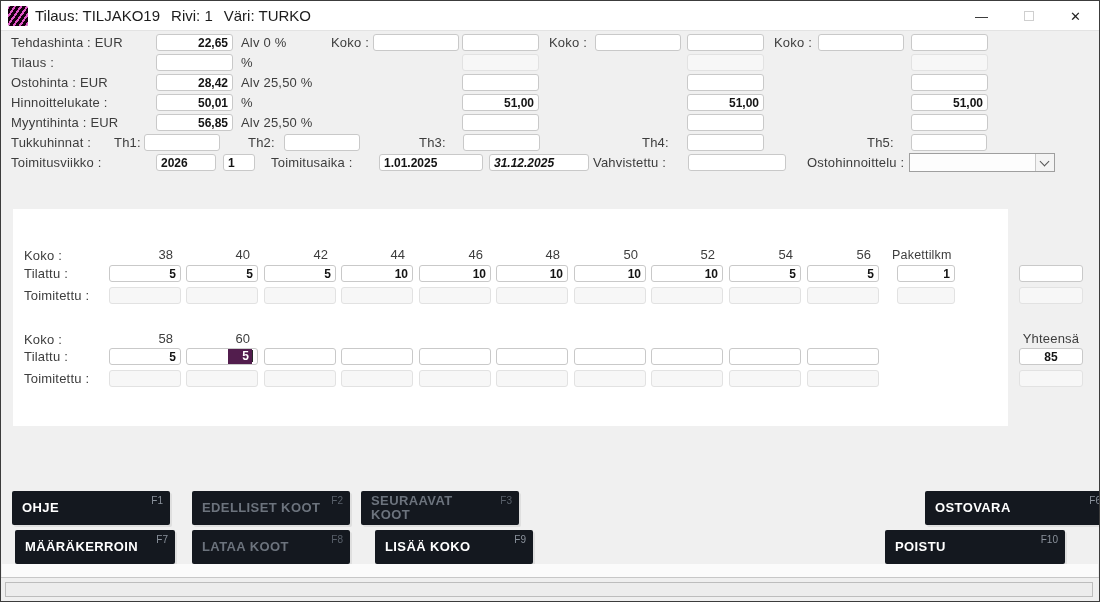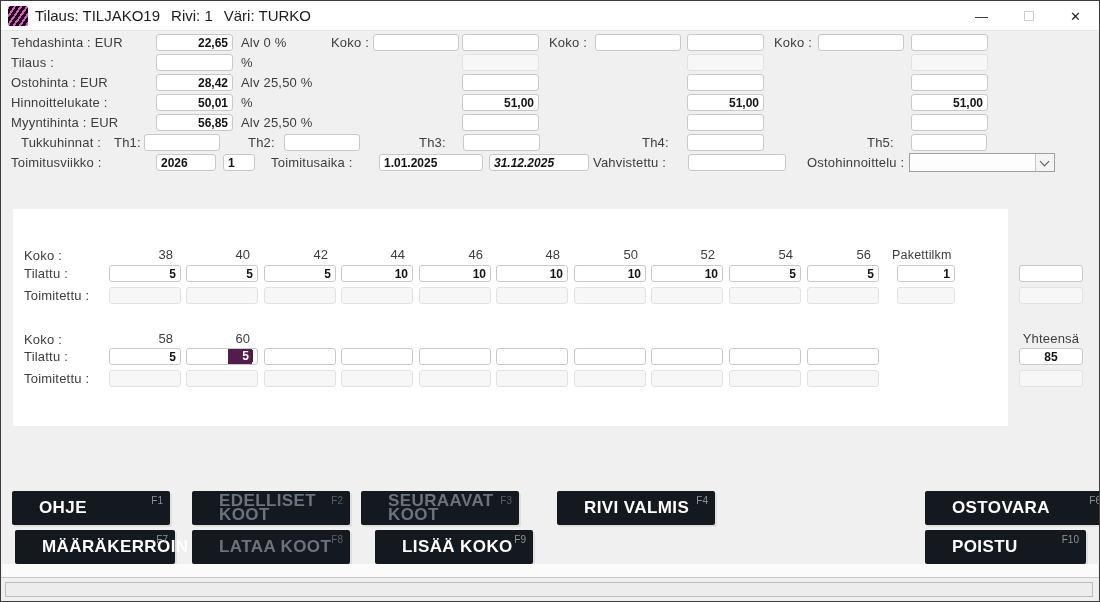--- a/index.html
+++ b/index.html
@@ -41,21 +41,21 @@
   .c5{left:495px}.c6{left:573px}.c7{left:650px}.c8{left:728px}.c9{left:806px}
   .w72{width:72px}
   .rs1{top:246px}.rt1{top:264px}.rd1{top:286px}.rs2{top:330px}.rt2{top:347px}.rd2{top:369px}
   .selfld{line-height:15px;}
   .selblock{display:inline-block;background:var(--sel);color:#fff;padding:0 3px 0 14px;}
   .caret{display:inline-block;width:1px;height:12px;background:#2a2a2a;vertical-align:-2px;}
   
   .btn{position:absolute;height:34px;background:var(--btn);border-radius:2px;color:#fff;
     box-shadow:2px 2px 0 rgba(0,0,0,0.07);cursor:default;}
   .btn .lbl{position:absolute;left:10px;top:50%;transform:translateY(-50%);
-    font-size:17px;font-weight:700;letter-spacing:.4px;line-height:14px;margin-left:17px;}
+    font-size:13px;font-weight:700;letter-spacing:.4px;line-height:14px;}
   .btn .fkey{position:absolute;top:4px;right:7px;font-size:10px;color:#8b929c;}
   .btn.off .lbl{color:#6c737d;}
   .btn.off .fkey{color:#59606a;}
   .btn.wrap .lbl{width:92px;}
   
   .whitestrip{position:absolute;left:1px;right:1px;top:563px;height:14px;background:#fbfbfb;}
   .statusbar{position:absolute;left:0;right:0;bottom:0;height:24px;background:#efefef;
     border-top:1px solid #c7c7c7;}
   .statusinner{position:absolute;left:4px;right:6px;top:4px;height:15px;background:#ededed;
     border:1px solid #bdbdbd;}
@@ -122,21 +122,21 @@
   <input class="fld y5 gb1 w77" value="" style="">
 
   <span class="lab y1" style="left:773px">Koko :</span>
   <input class="fld y1 w86" style="left: 817px;" value="">
   <input class="fld y1 gb2 w77" value="" style="">
   <input class="fld y2 gb2 w77 dis" value="" style="">
   <input class="fld y3 gb2 w77" value="" style="">
   <input class="fld num y4 gb2 w77" value="51,00" style="">
   <input class="fld y5 gb2 w77" value="" style="">
 
-  <span class="lab y6" style="left:20px">Tukkuhinnat :</span>
+  <span class="lab y6" style="left:10px">Tukkuhinnat :</span>
   <span class="lab y6" style="left:113px">Th1:</span>
   <input class="fld y6" style="left: 143px; width: 76px;" value="">
   <span class="lab y6" style="left:247px">Th2:</span>
   <input class="fld y6" style="left: 283px; width: 76px;" value="">
   <span class="lab y6" style="left:418px">Th3:</span>
   <input class="fld y6" style="left: 462px; width: 77px;" value="">
   <span class="lab y6" style="left:641px">Th4:</span>
   <input class="fld y6" style="left: 686px; width: 77px;" value="">
   <span class="lab y6" style="left:866px">Th5:</span>
   <input class="fld y6" style="left: 910px; width: 76px;" value="">
@@ -240,41 +240,37 @@
     <span class="fkey">F1</span>
   </div>
   <div class="btn off" style="left:191px;top:490px;width:158px">
     <span class="lbl">EDELLISET KOOT</span>
     <span class="fkey">F2</span>
   </div>
   <div class="btn off wrap" style="left:360px;top:490px;width:158px">
     <span class="lbl">SEURAAVAT KOOT</span>
     <span class="fkey">F3</span>
   </div>
-  <div class="btn" style="left:556px;top:490px;width:158px">
-    <span class="lbl">RIVI VALMIS</span>
-    <span class="fkey">F4</span>
-  </div>
   <div class="btn" style="left:924px;top:490px;width:183px">
     <span class="lbl">OSTOVARA</span>
     <span class="fkey">F6</span>
   </div>
   <div class="btn" style="left:14px;top:529px;width:160px">
     <span class="lbl">MÄÄRÄKERROIN</span>
     <span class="fkey">F7</span>
   </div>
   <div class="btn off" style="left:191px;top:529px;width:158px">
     <span class="lbl">LATAA KOOT</span>
     <span class="fkey">F8</span>
   </div>
   <div class="btn" style="left:374px;top:529px;width:158px">
     <span class="lbl">LISÄÄ KOKO</span>
     <span class="fkey">F9</span>
   </div>
-  <div class="btn" style="left:924px;top:529px;width:161px">
+  <div class="btn" style="left:884px;top:529px;width:180px">
     <span class="lbl">POISTU</span>
     <span class="fkey">F10</span>
   </div>
 
   <div class="whitestrip"></div>
   <div class="statusbar">
     <div class="statusinner"></div>
   </div>
 
 </div>

